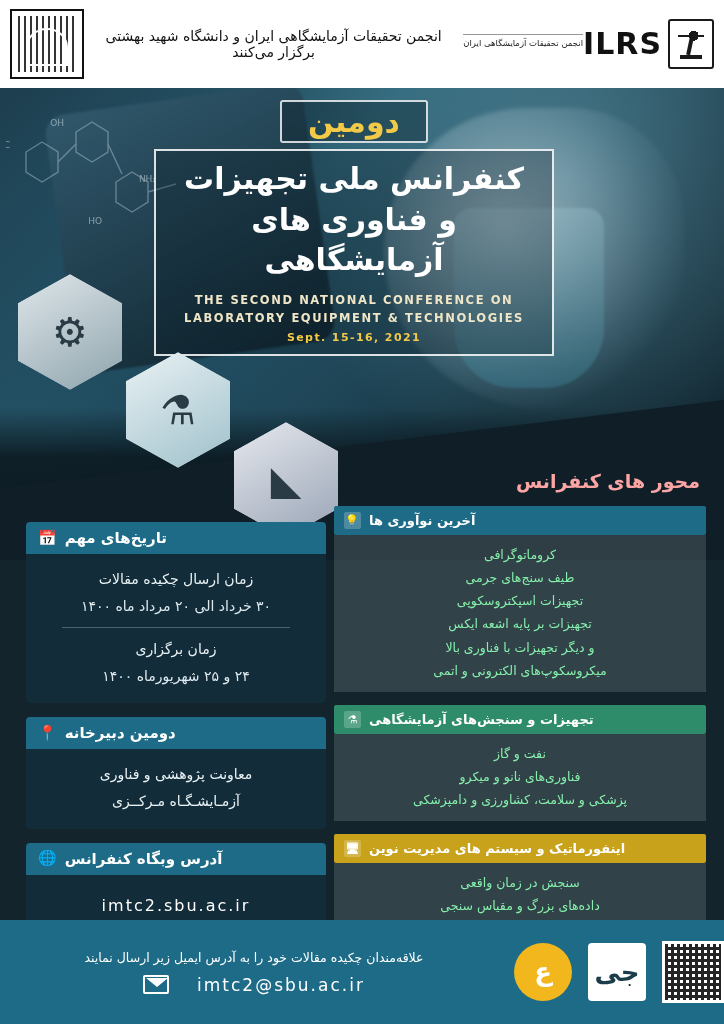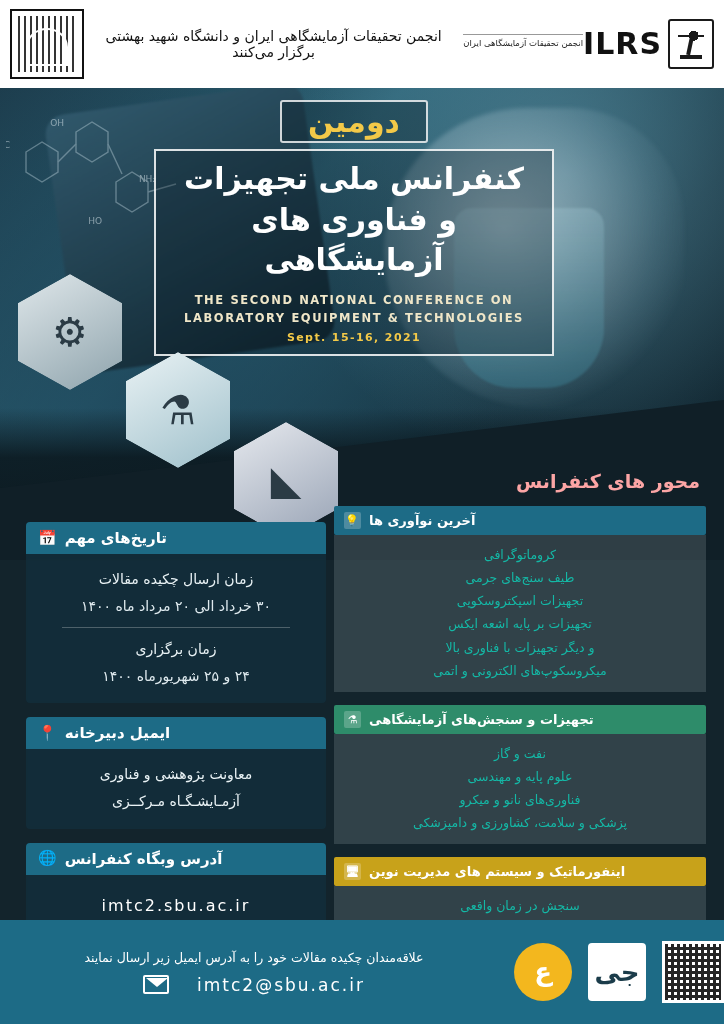--- a/index.html
+++ b/index.html
@@ -230,21 +230,21 @@
   }
   .ax-head .ax-ico {
     width: 17px; height: 17px; border-radius: 2px;
     display: inline-flex; align-items: center; justify-content: center;
     font-size: 11px; color: #fff; background: rgba(255,255,255,.22);
   }
   .ax-body {
     background: rgba(210,222,228,.16);
     padding: 8px 14px 10px;
     direction: rtl; text-align: center;
-    color: #14b8a6; font-size: 12.5px; line-height: 1.85;
+    color: #86efac; font-size: 12.5px; line-height: 1.85;
   }
   .ax-1 .ax-head { background: #1d6b86; }
   .ax-2 .ax-head { background: #2e8c6a; }
   .ax-3 .ax-head { background: #c8a21a; }
 
   
   .footer {
     position: absolute; bottom: 0; left: 0; width: 724px; height: 104px;
     background: #1d6b86;
     z-index: 20;
@@ -374,21 +374,21 @@
         <div>زمان ارسال چکیده مقالات</div>
         <div class="sub">۳۰ خرداد الی ۲۰ مرداد ماه ۱۴۰۰</div>
         <div class="divider"></div>
         <div>زمان برگزاری</div>
         <div class="sub">۲۴ و ۲۵ شهریورماه ۱۴۰۰</div>
       </div>
     </div>
 
     <div class="card">
       <div class="card-head">
-        <span>ایمیل دبیرخانه</span>
+        <span>دومین دبیرخانه</span>
         <span class="ico">📍</span>
       </div>
       <div class="card-body">
         <div>معاونت  پژوهشی  و  فناوری</div>
         <div>آزمـایشـگـاه  مـرکــزی</div>
       </div>
     </div>
 
     <div class="card">
       <div class="card-head">
@@ -421,21 +421,20 @@
       </div>
     </div>
 
     <div class="ax-card ax-2">
       <div class="ax-head">
         <span>تجهیزات و سنجش‌های آزمایشگاهی</span>
         <span class="ax-ico">⚗</span>
       </div>
       <div class="ax-body">
         <div>نفت و گاز</div>
-        <div>علوم پایه و مهندسی</div>
         <div>فناوری‌های نانو و میکرو</div>
         <div>پزشکی و سلامت، کشاورزی و دامپزشکی</div>
       </div>
     </div>
 
     <div class="ax-card ax-3">
       <div class="ax-head">
         <span>اینفورماتیک و سیستم های مدیریت نوین</span>
         <span class="ax-ico">🖥</span>
       </div>

